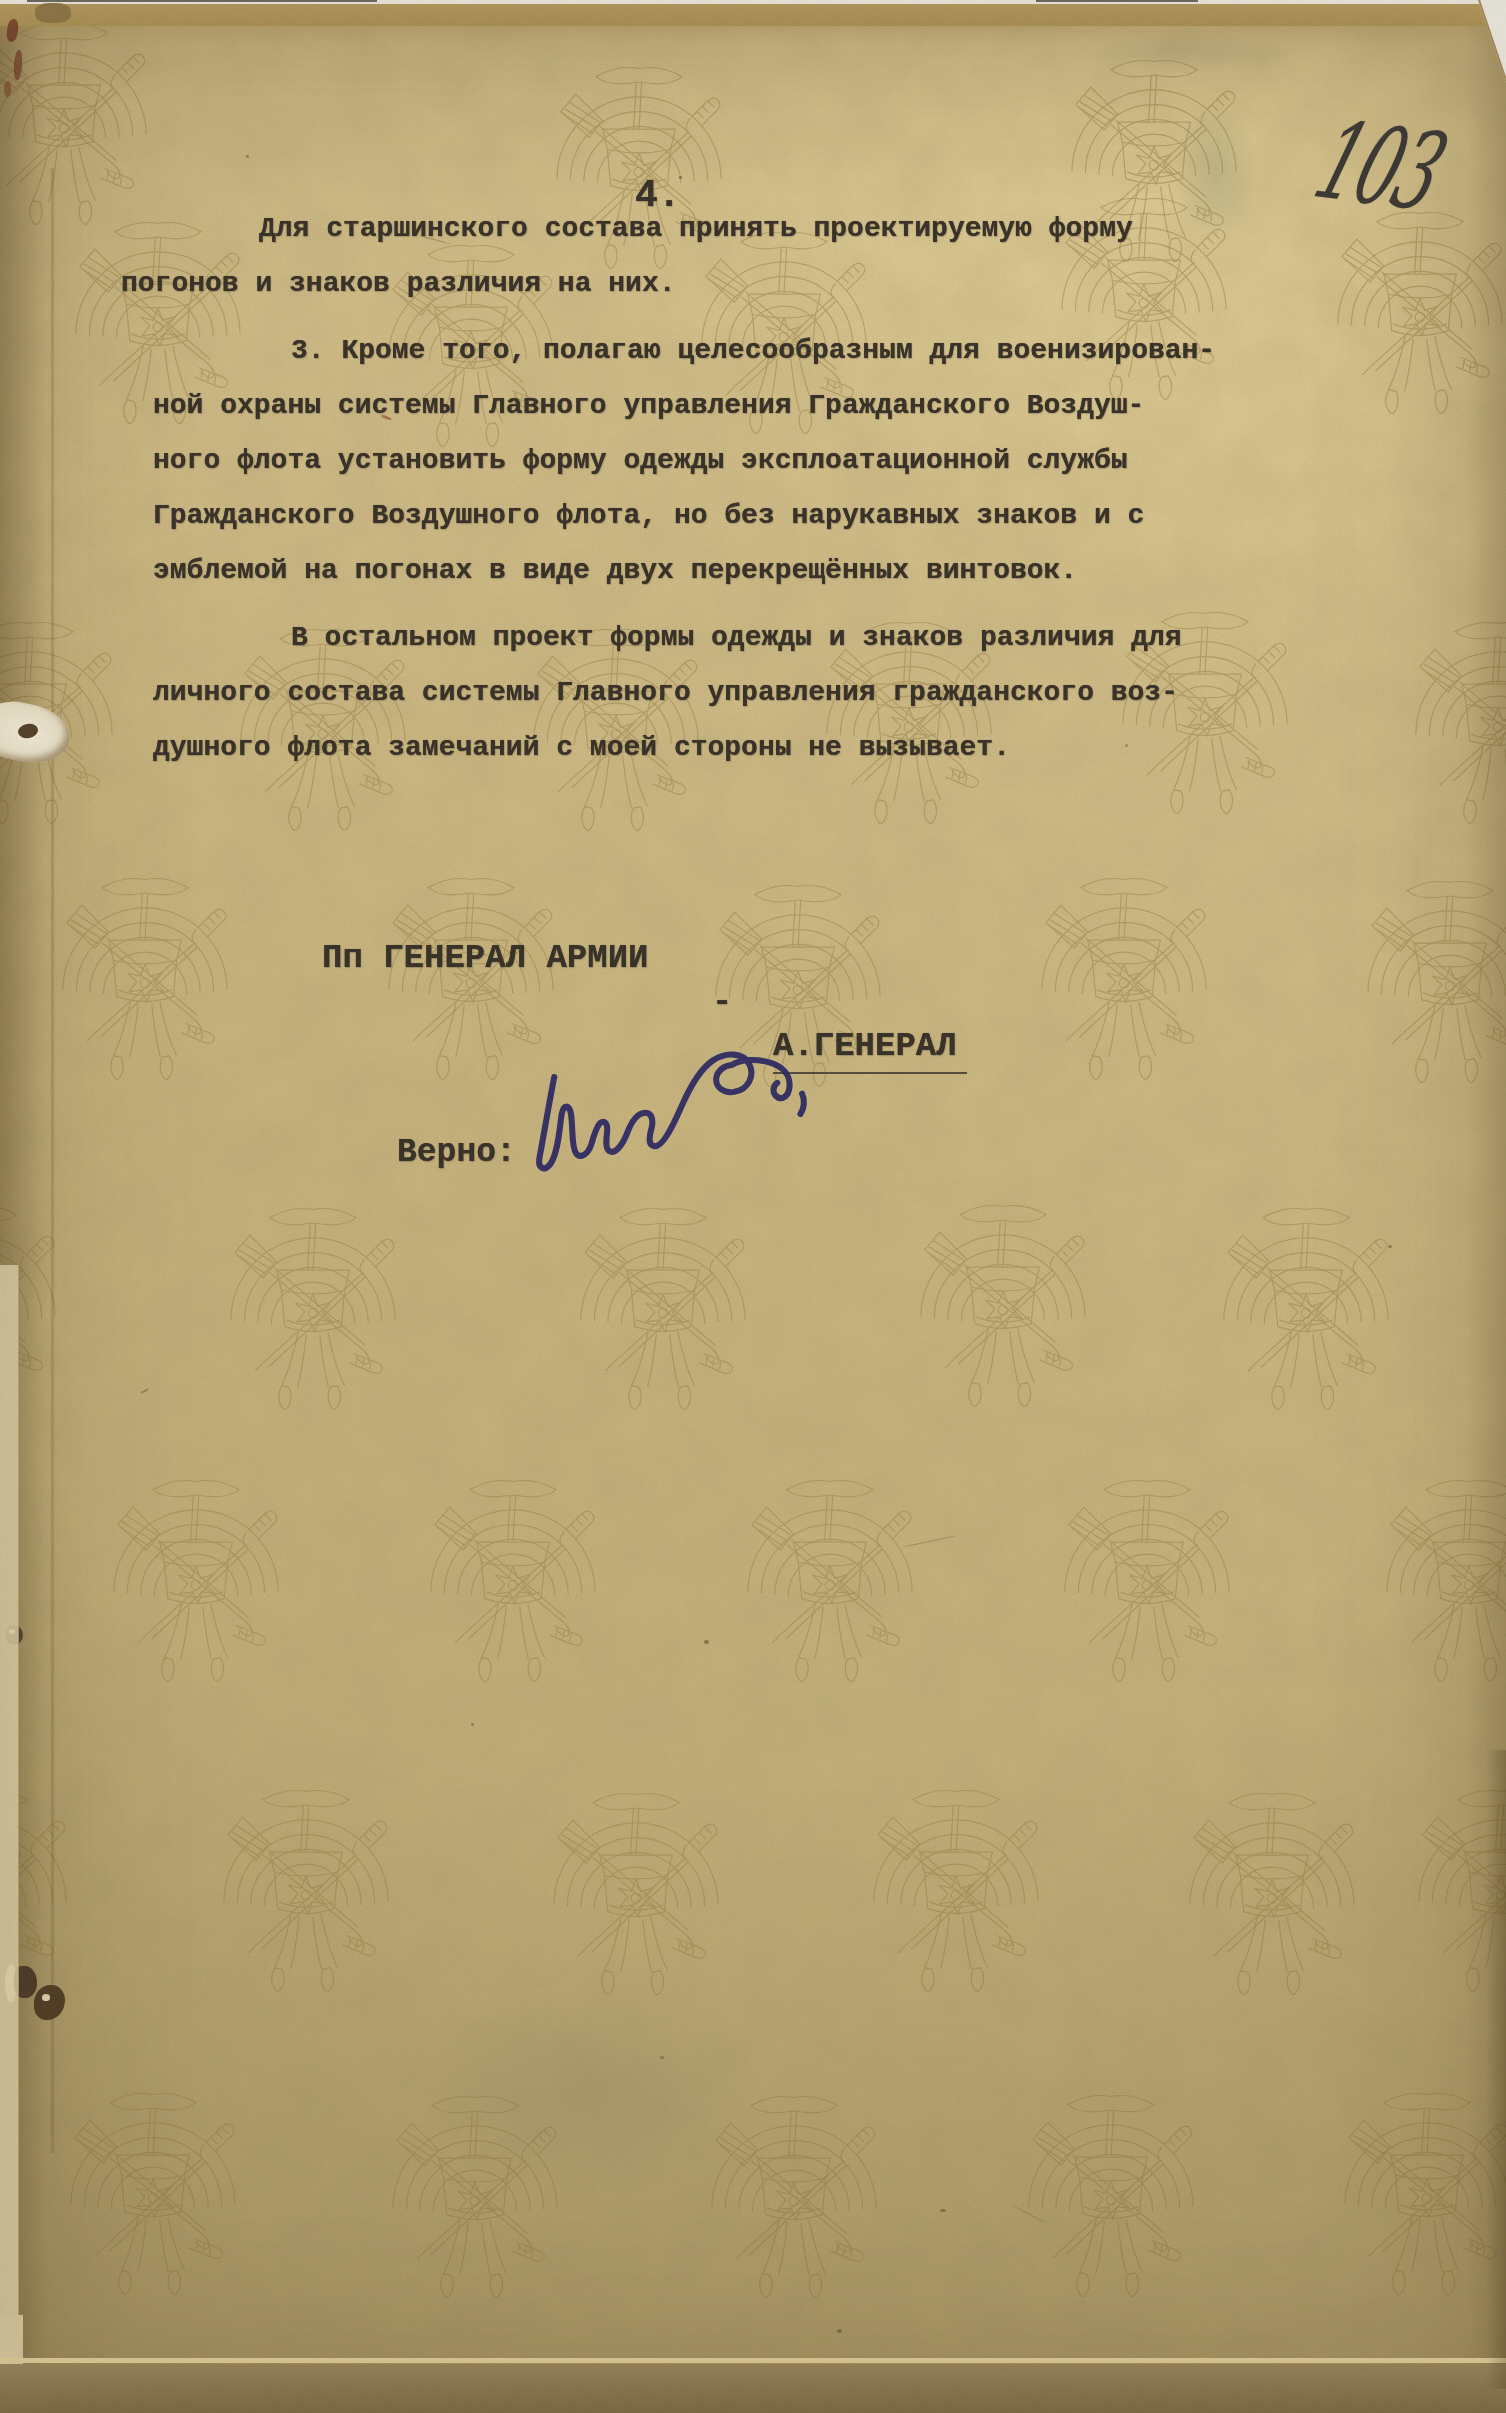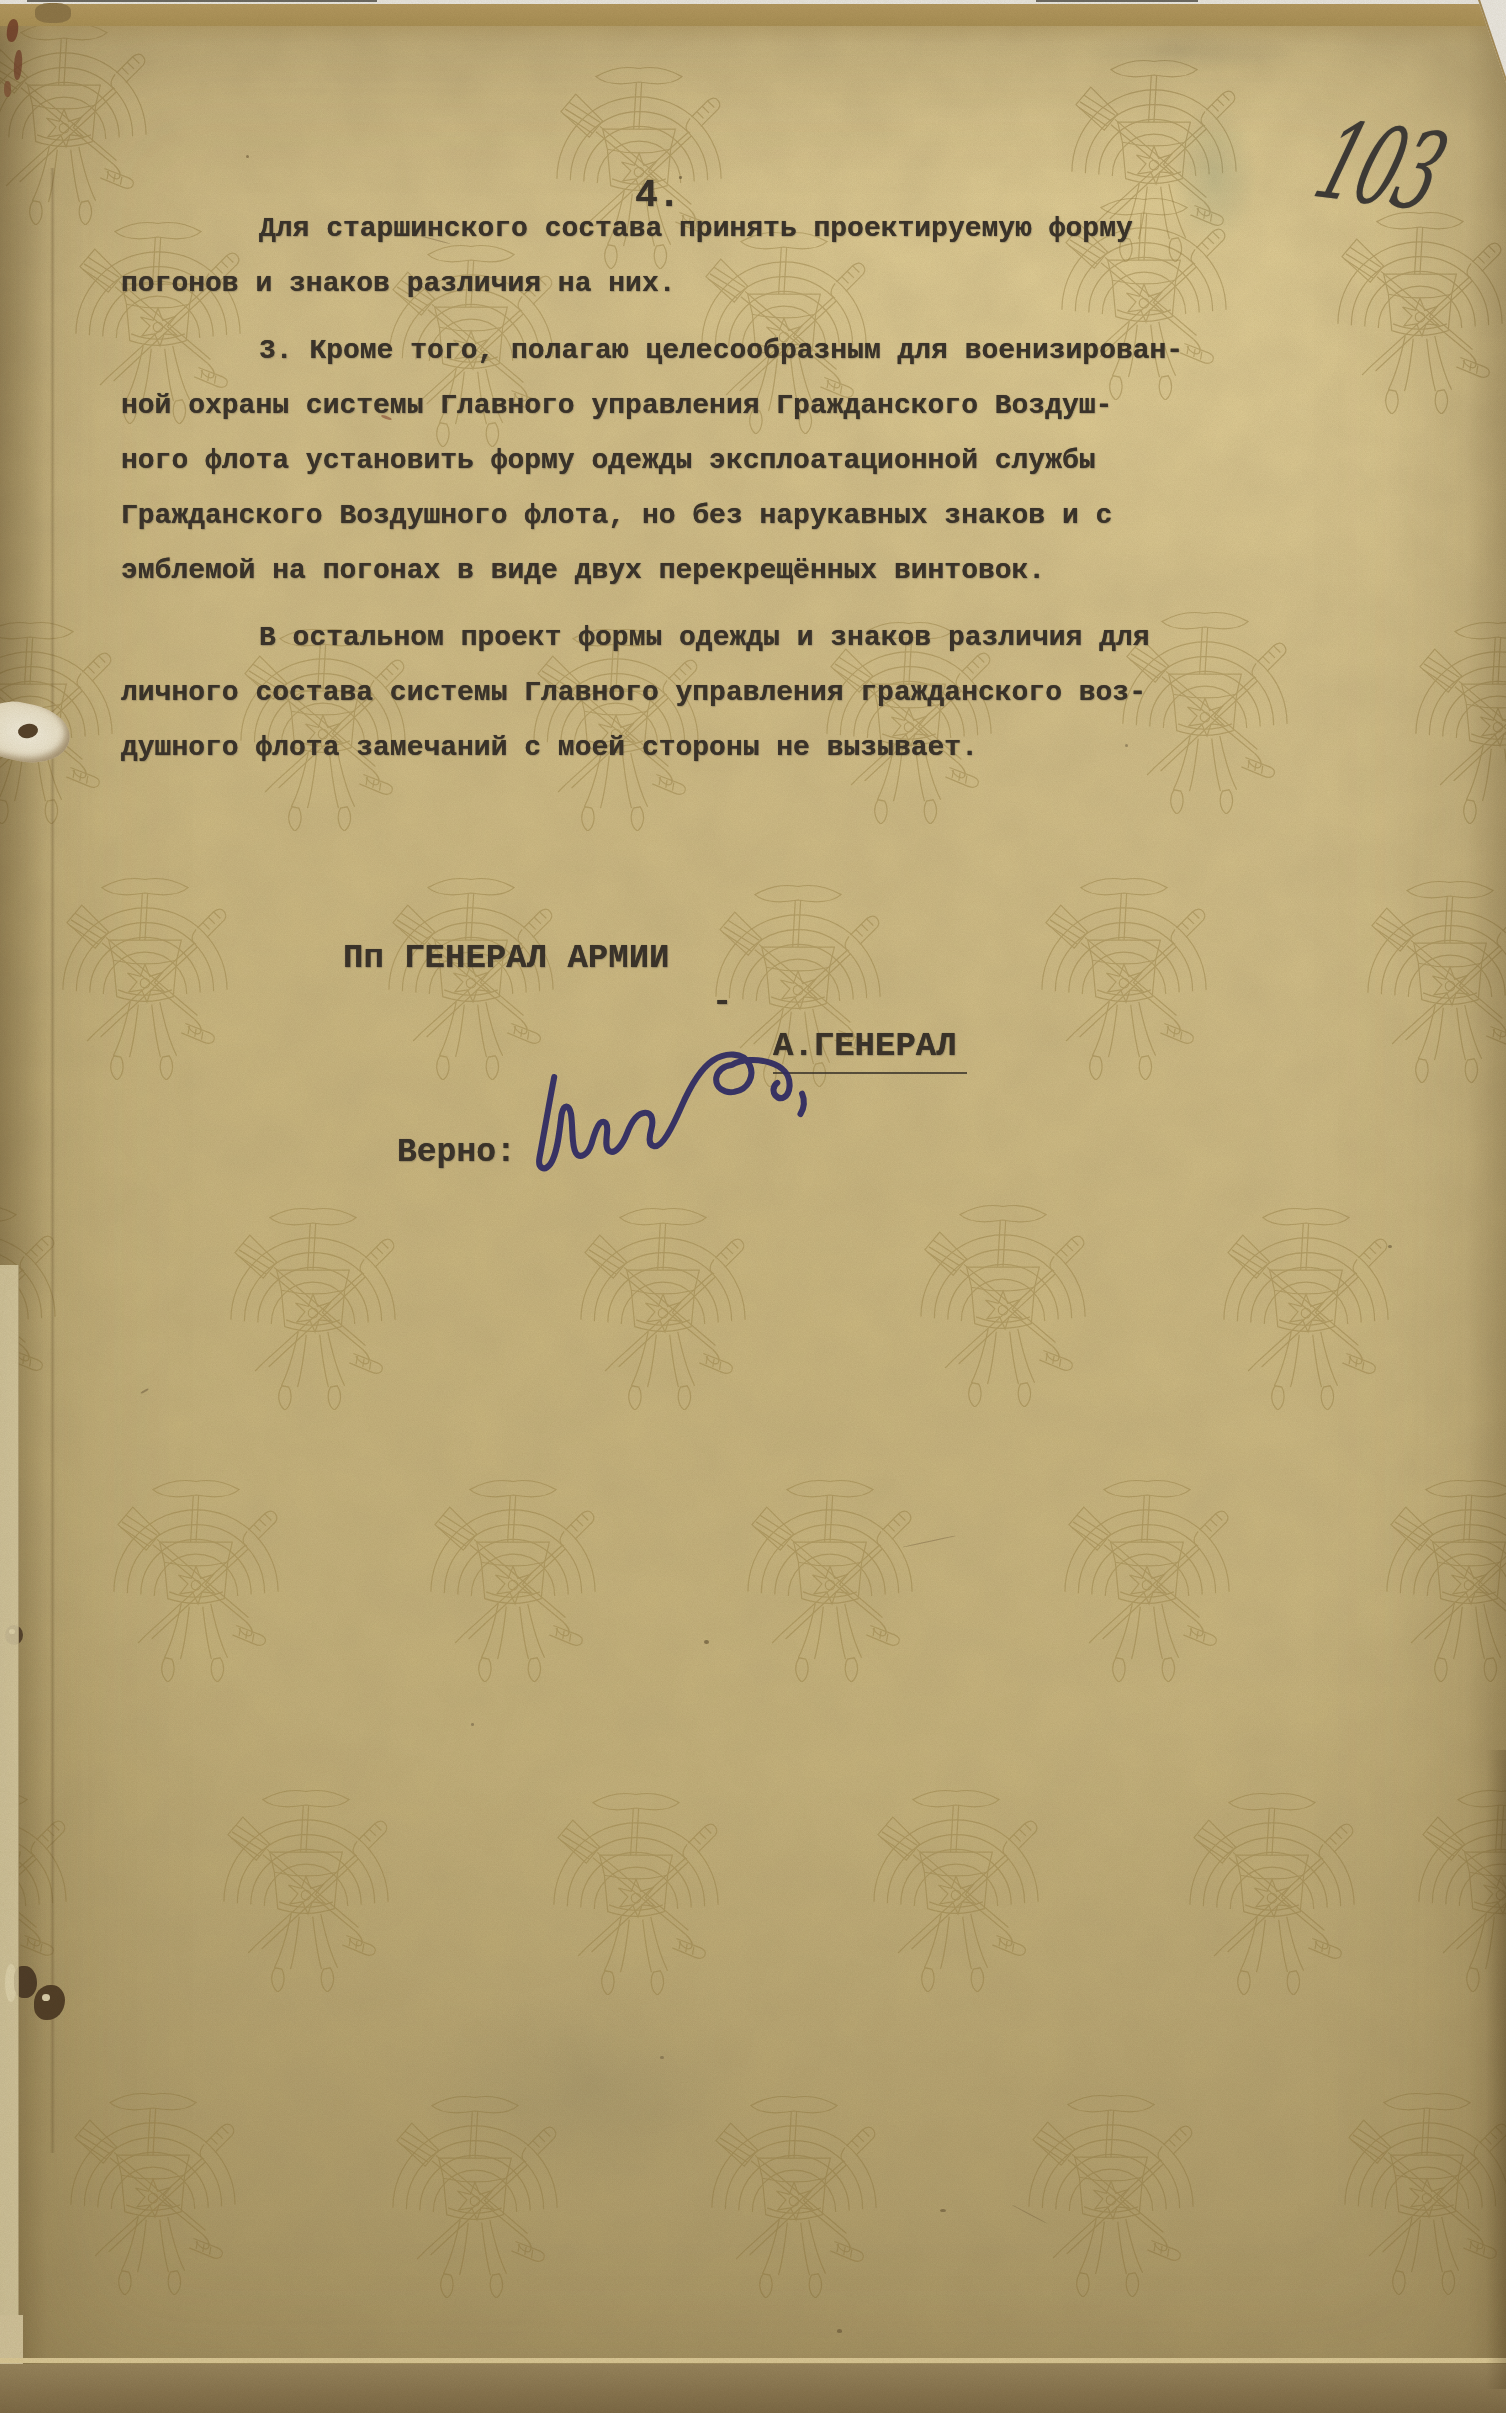--- a/index.html
+++ b/index.html
@@ -33,24 +33,24 @@
   
   .typed{
     color:#3b342b;
     font-weight:700;
     text-shadow:0 0 0.7px rgba(59,52,43,.85), 0.7px 0.7px 1.3px rgba(59,52,43,.25);
     white-space:pre;
   }
   .pagenum{position:absolute;left:635px;top:174px;font-size:38px;}
   .docbody{position:absolute;left:121px;top:201px;width:1339px;font-size:28px;line-height:55px;}
   .para{margin:0;}
-  .para + .para{margin-top:12px;}
+  .para + .para{margin-top:12px;margin-left:32px;}
   .line.indent{padding-left:138px;}
   .sigline{position:absolute;left:0;top:892px;width:1507px;height:54px;font-size:34px;line-height:44px;}
-  .sig-prefix{position:absolute;left:343px;text-align:center;}
+  .sig-prefix{position:absolute;left:322px;text-align:center;}
   .sig-dash{position:absolute;left:712px;}
   .sig-name{position:absolute;left:773px;padding:0 10.8px 4px 0;border-bottom:2.7px solid rgba(59,52,43,.8);}
   .verno{position:absolute;left:397px;top:1134px;font-size:33px;}
   
   .folio{
     position:absolute;left:1336px;top:120px;
     font-family:"DejaVu Serif",serif;font-style:italic;
     font-size:108px;line-height:81px;letter-spacing:-4px;
     color:#3e3b37;text-shadow:0 0 1.3px rgba(62,59,55,.45);
     transform:rotate(7deg) skewX(-12deg) scaleX(.6);

